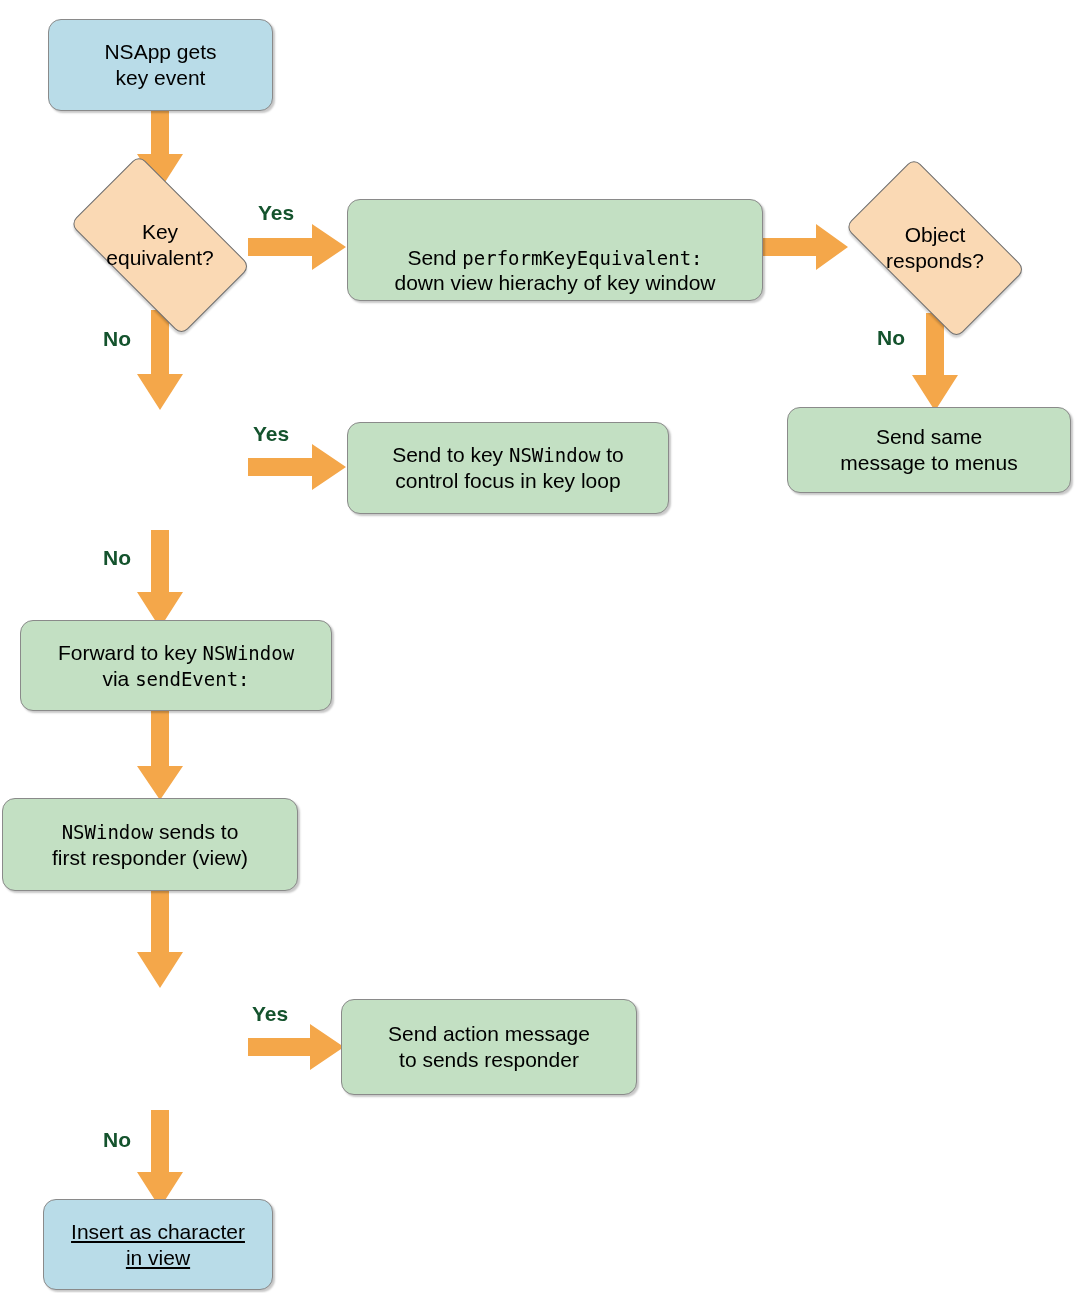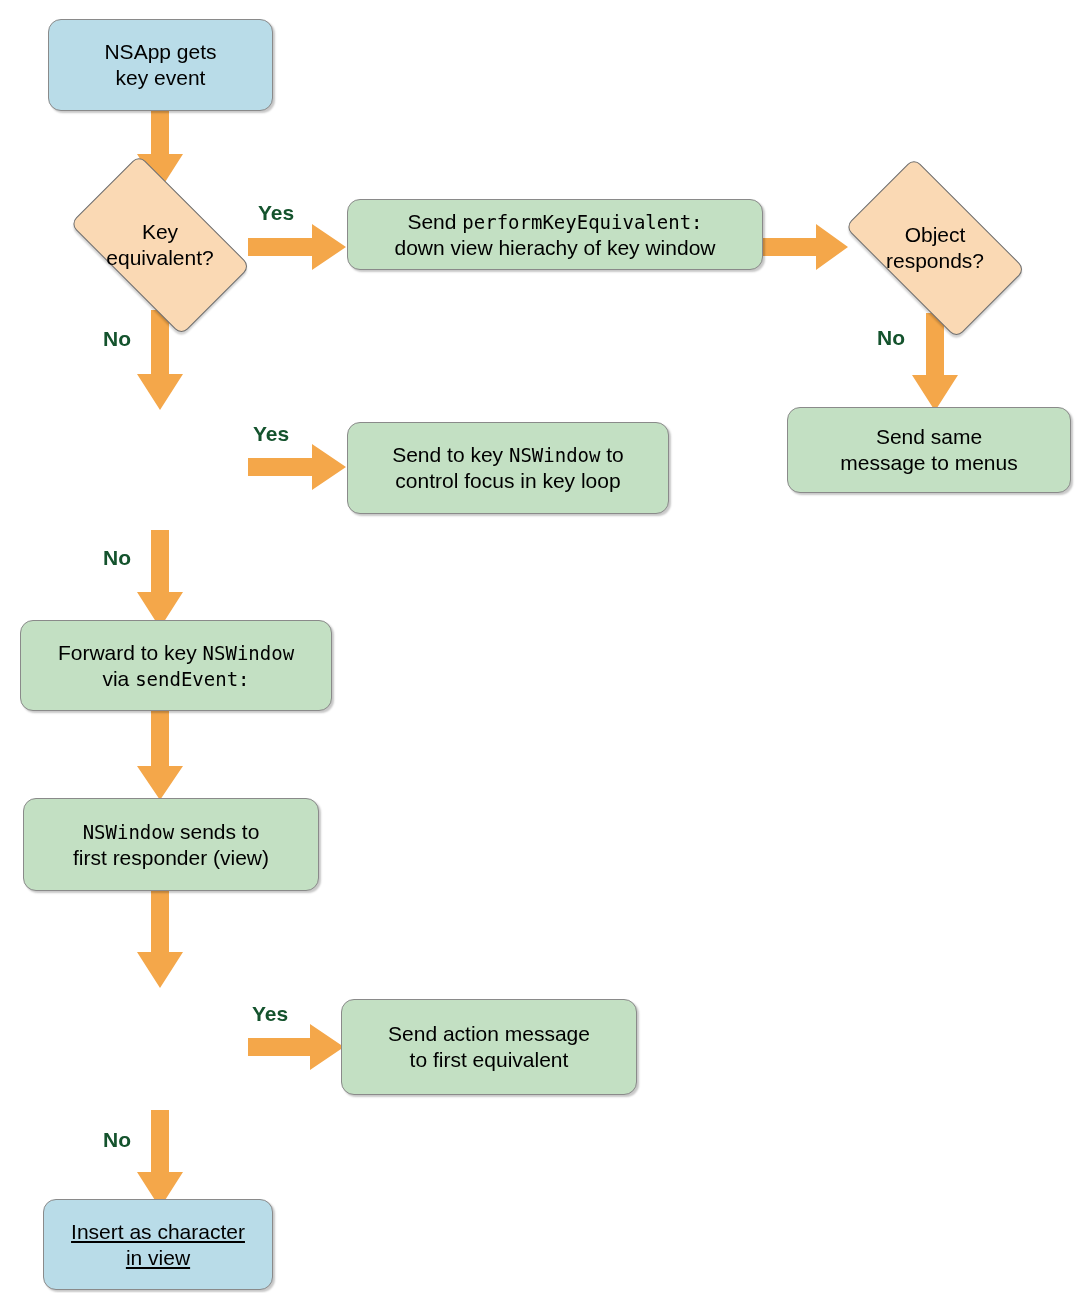--- a/index.html
+++ b/index.html
@@ -166,21 +166,21 @@
   </div>
 
   <div class="node diamond" style="left:50px; top:177px; width:220px; height:136px;">
     <div class="dshape"></div>
     <div class="dlabel">
       <div>Key</div>
       <div>equivalent?</div>
     </div>
   </div>
 
-  <div class="node box green" style="left:347px; top:199px; width:416px; height:71px;">
+  <div class="node box green" style="left:347px; top:199px; width:416px; height:102px;align-items:flex-end;">
     <div>
       <div><span>Send </span><span class="mono">performKeyEquivalent:</span></div>
       <div>down view hierachy of key window</div>
     </div>
   </div>
 
   <div class="node diamond" style="left:825px; top:180px; width:220px; height:136px;">
     <div class="dshape"></div>
     <div class="dlabel">
       <div>Object</div>
@@ -203,32 +203,32 @@
     </div>
   </div>
 
   <div class="node box green" style="left:20px; top:620px; width:312px; height:91px;">
     <div>
       <div><span>Forward to key </span><span class="mono">NSWindow</span></div>
       <div><span>via </span><span class="mono">sendEvent:</span></div>
     </div>
   </div>
 
-  <div class="node box green" style="left:23px; top:798px; width:296px; height:93px;">
+  <div class="node box green" style="left:2px; top:798px; width:296px; height:93px;">
     <div>
       <div><span class="mono">NSWindow</span><span> sends to</span></div>
       <div>first responder (view)</div>
     </div>
   </div>
 
 
   <div class="node box green" style="left:341px; top:999px; width:296px; height:96px;text-align:center;">
     <div>
       <div>Send action message</div>
-      <div>to first equivalent</div>
+      <div>to sends responder</div>
     </div>
   </div>
 
   <div class="node box blue" style="left:43px; top:1199px; width:230px; height:91px;text-decoration:underline;">
     <div>
       <div>Insert as character</div>
       <div>in view</div>
     </div>
   </div>
 

